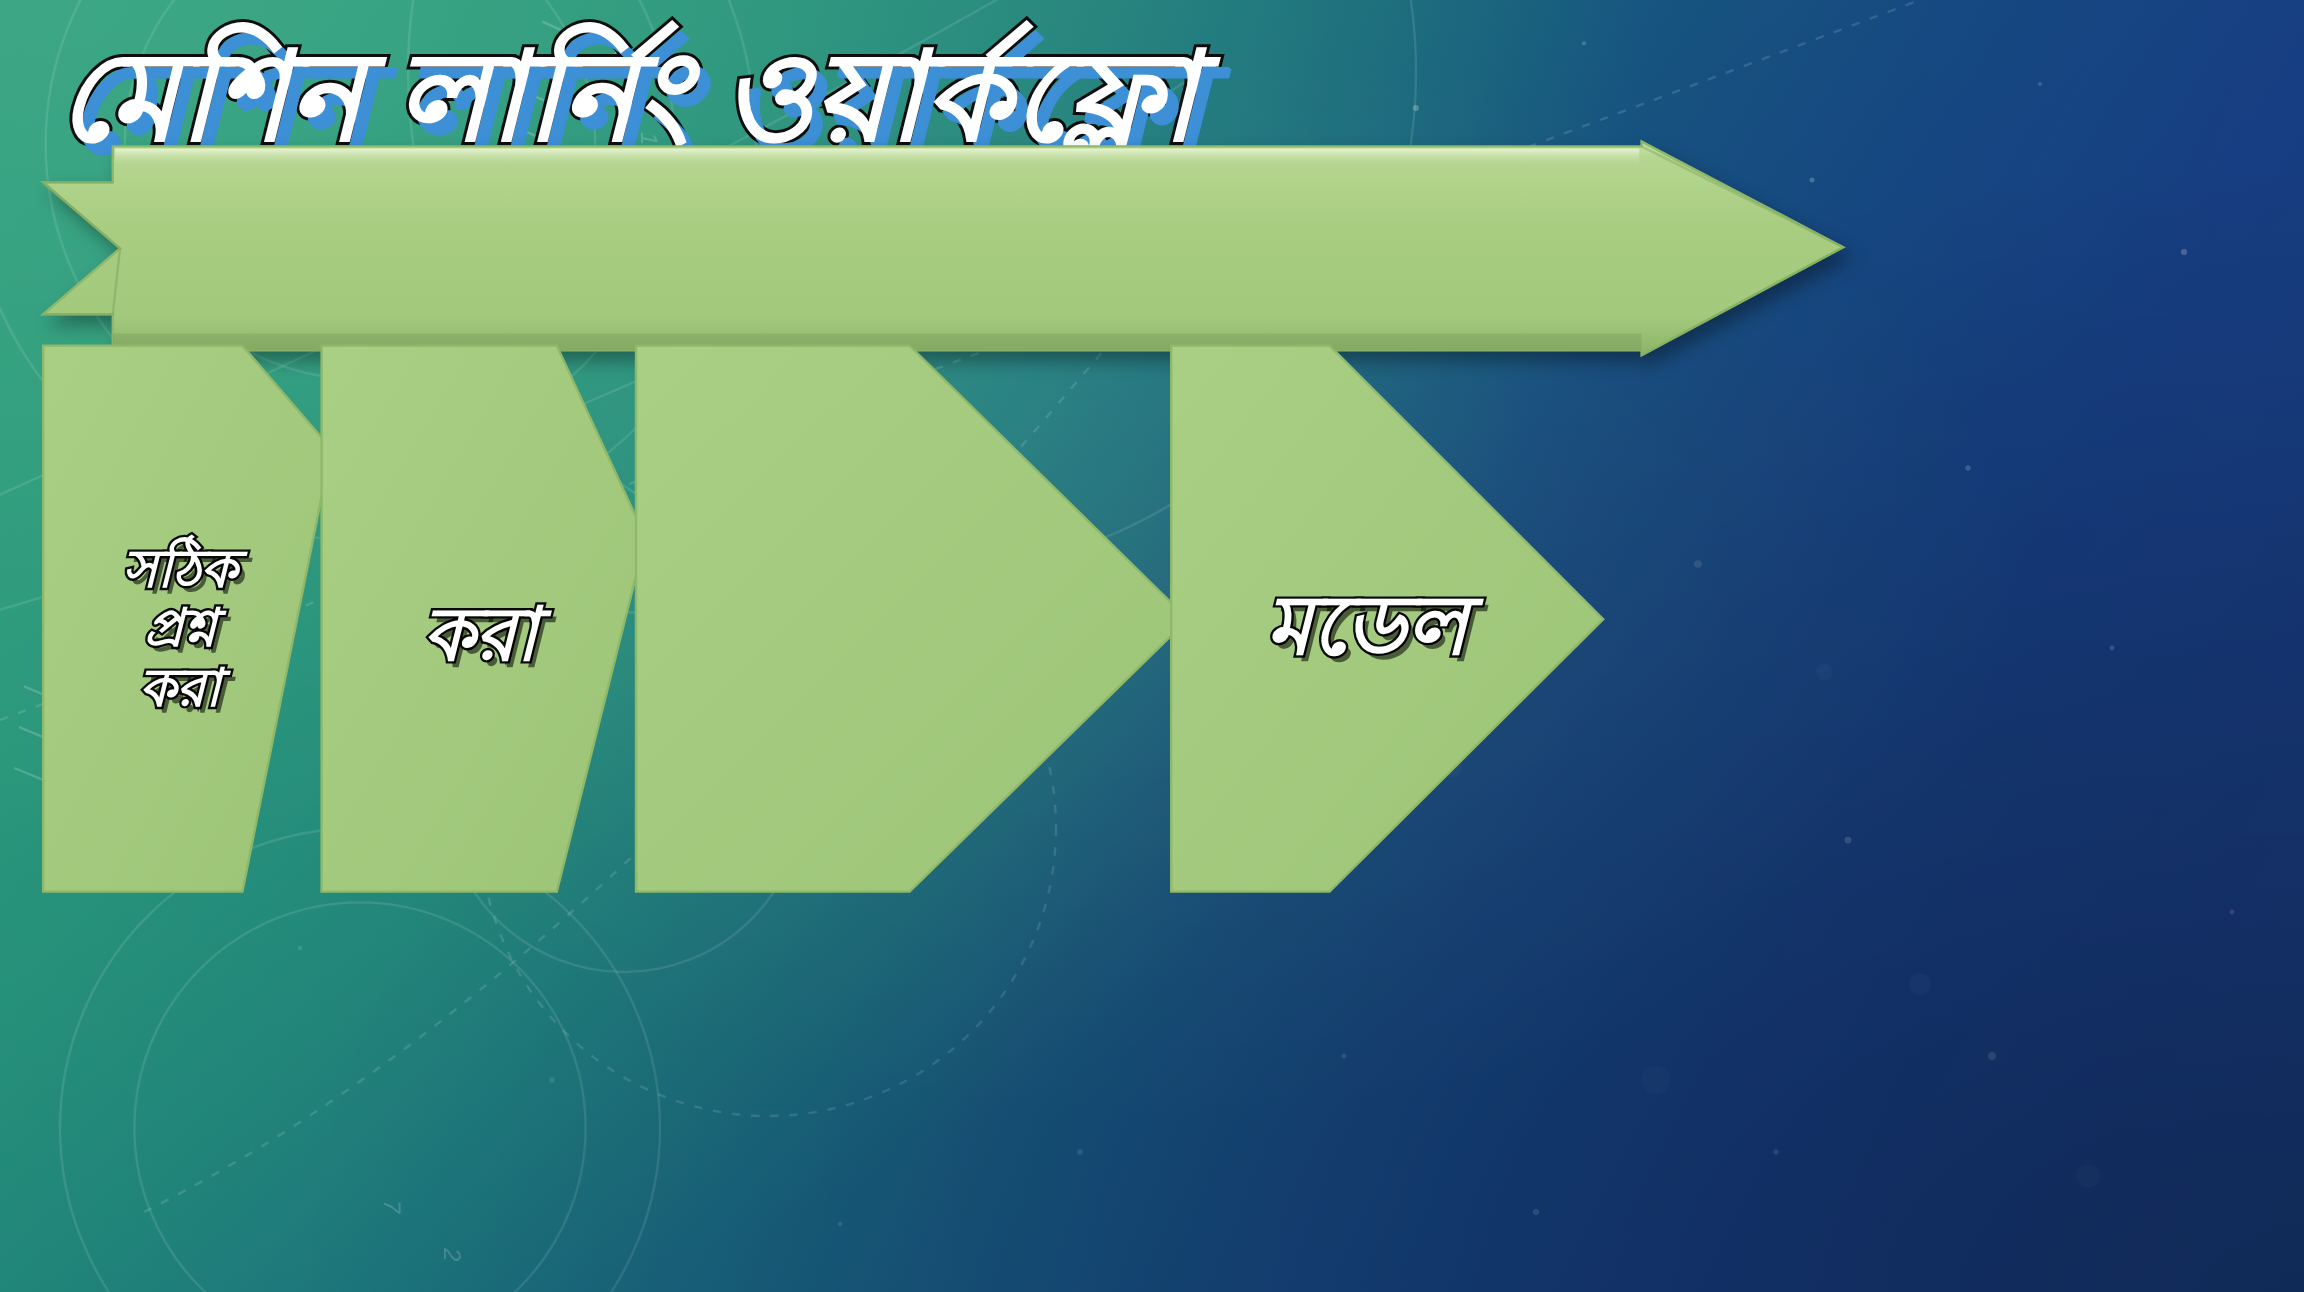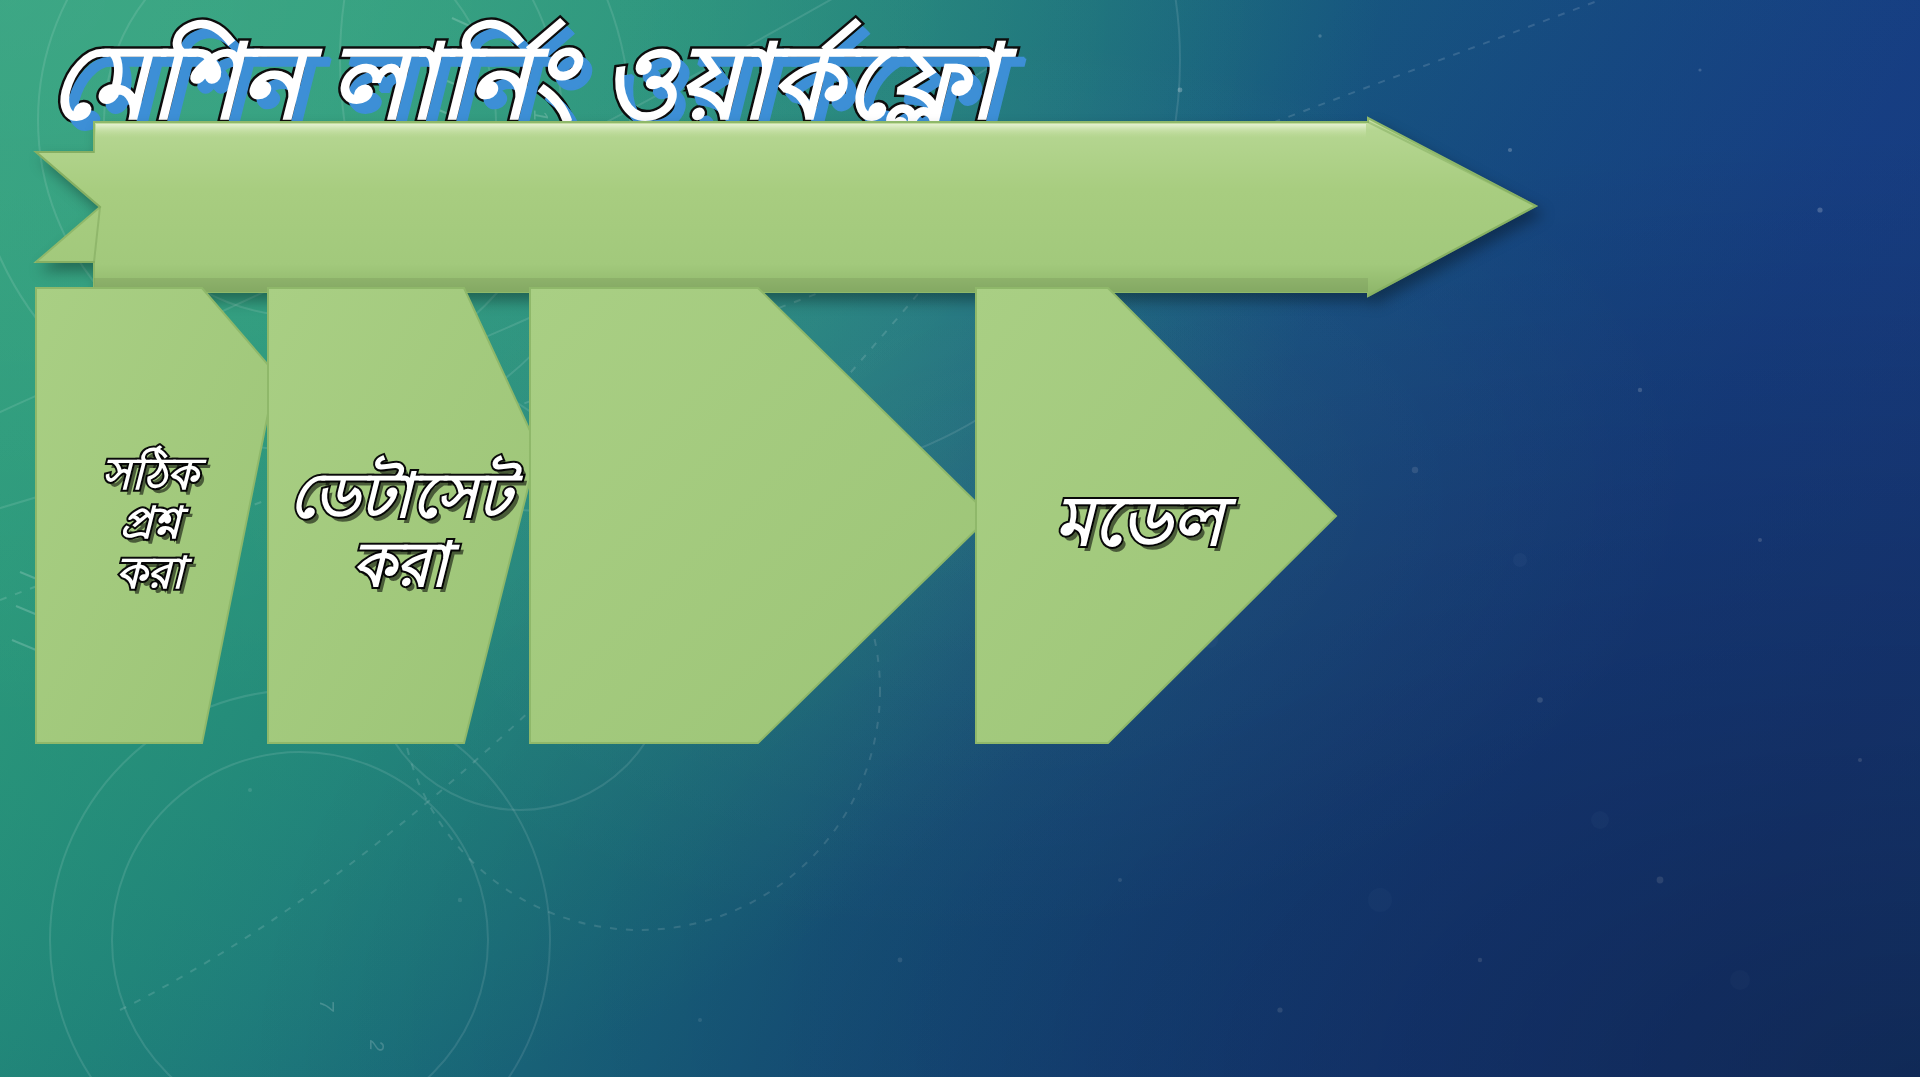--- a/index.html
+++ b/index.html
@@ -241,21 +241,20 @@
       <svg viewBox="0 0 270 455" preserveAspectRatio="none">
         <defs>
           <linearGradient id="g2" x1="0" y1="0" x2="1" y2="1">
             <stop offset="0%" stop-color="#a9cf84"></stop>
             <stop offset="100%" stop-color="#9cc476"></stop>
           </linearGradient>
         </defs>
         <path d="M0 0 L196 0 L270 160 L196 455 L0 455 Z" fill="url(#g2)" stroke="#8fb86a" stroke-width="2"></path>
       </svg>
       <div class="chev-label">
-        <span>ডেটাসেট</span>
         <span>করা</span>
       </div>
     </div>
 
     <div class="chev" id="chev-3">
       <svg viewBox="0 0 460 455" preserveAspectRatio="none">
         <defs>
           <linearGradient id="g3" x1="0" y1="0" x2="1" y2="1">
             <stop offset="0%" stop-color="#a9cf84"></stop>
             <stop offset="100%" stop-color="#9cc476"></stop>

